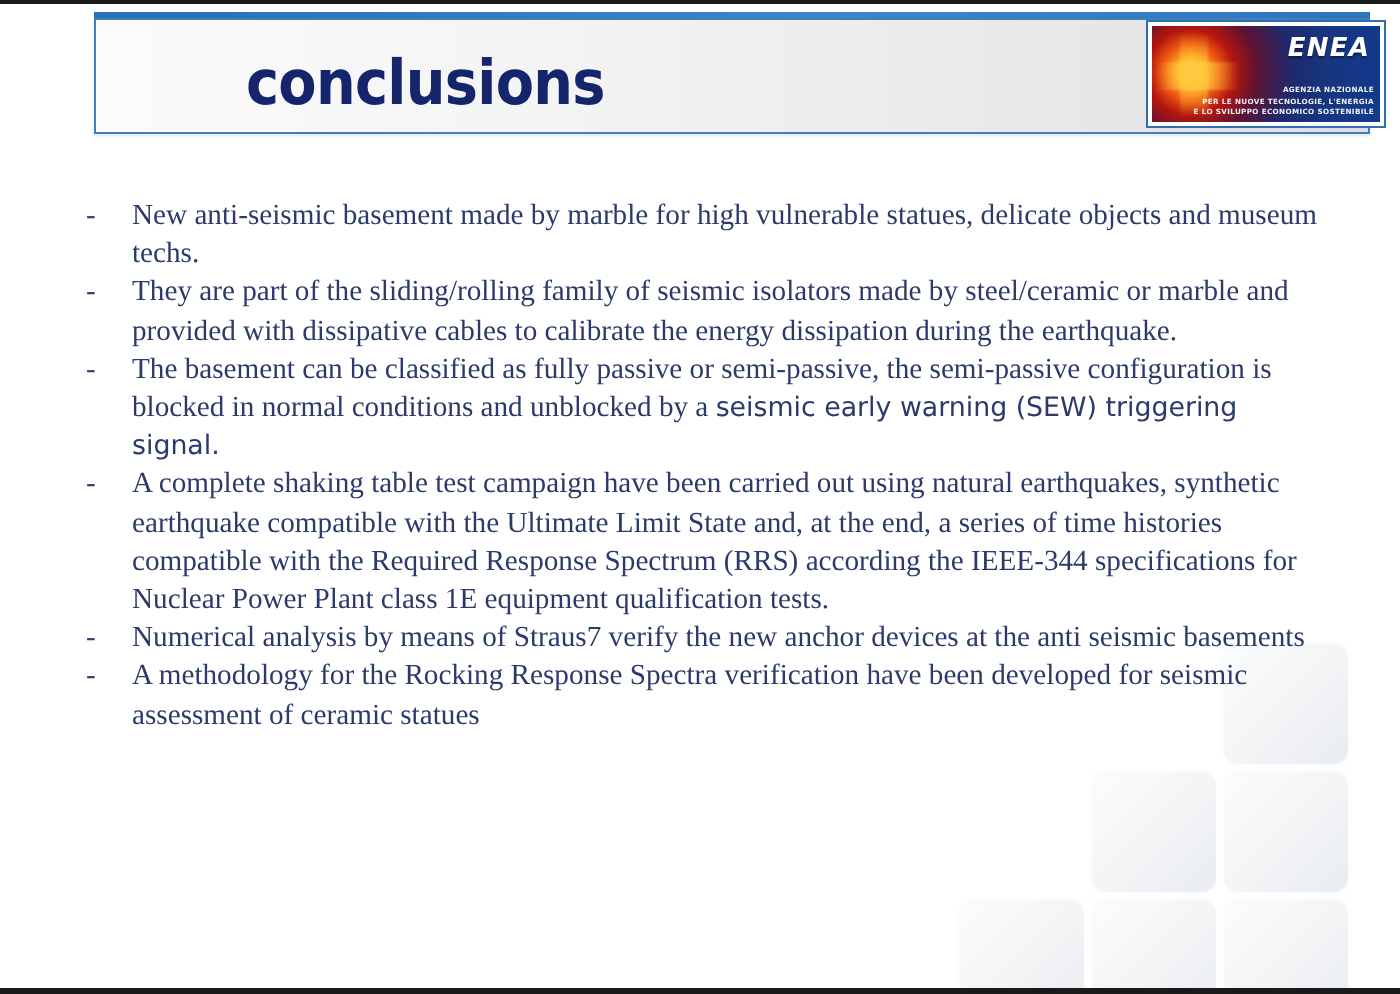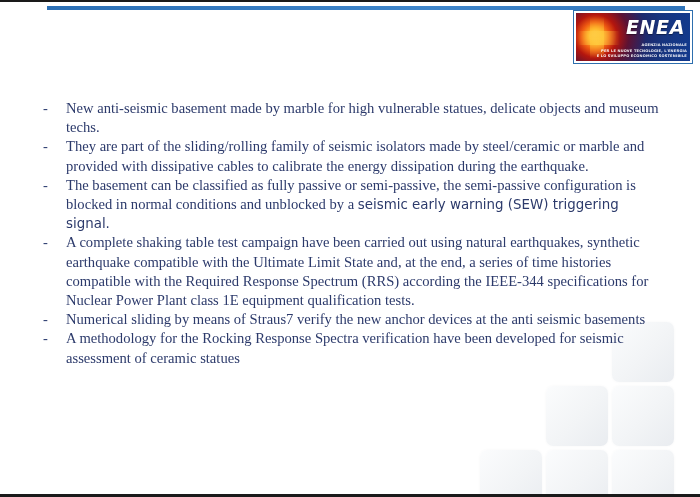--- a/index.html
+++ b/index.html
@@ -102,21 +102,21 @@
     height: 42px;
     background: linear-gradient(to bottom, rgba(255,215,90,0.0) 0%, rgba(255,200,60,0.8) 48%, rgba(200,40,30,0.0) 100%);
   }
   #logo-word {
     position: absolute;
     right: 5px;
     top: 5px;
     font-family: "DejaVu Sans", "Liberation Sans", sans-serif;
     font-weight: bold;
     font-style: italic;
-    font-size: 19px;
+    font-size: 13px;
     letter-spacing: 0.6px;
     color: #ffffff;
     line-height: 1;
     text-shadow: 0 1px 1px rgba(0,0,0,0.4);
   }
   #logo-tagline {
     position: absolute;
     left: 2px;
     right: 3px;
     bottom: 2px;
@@ -176,20 +176,23 @@
   <div class="deco-layer">
     <div class="deco-sq" style="left:142px; top:8px;  width:62px; height:60px;"></div>
     <div class="deco-sq" style="left:76px;  top:72px; width:62px; height:60px;"></div>
     <div class="deco-sq" style="left:142px; top:72px; width:62px; height:60px;"></div>
     <div class="deco-sq" style="left:10px;  top:136px; width:62px; height:60px;"></div>
     <div class="deco-sq" style="left:76px;  top:136px; width:62px; height:60px;"></div>
     <div class="deco-sq" style="left:142px; top:136px; width:62px; height:60px;"></div>
   </div>
 
   <div id="title-accent"></div>
+  <div id="title-bar">
+    <div id="title-text">conclusions</div>
+  </div>
 
   <div id="logo">
     <div class="logo-ray"></div>
     <div class="logo-ray v"></div>
     <div id="logo-word">ENEA</div>
     <div id="logo-tagline">
       <span>AGENZIA NAZIONALE</span>
       <span>PER LE NUOVE TECNOLOGIE, L'ENERGIA</span>
       <span>E LO SVILUPPO ECONOMICO SOSTENIBILE</span>
     </div>
@@ -212,21 +215,21 @@
       <div class="bullet-text"><span>The basement can be classified as fully passive or semi-passive, the semi-passive configuration is  blocked in normal conditions and unblocked by a </span><span class="alt">seismic early warning (SEW) triggering signal.</span></div>
     </div>
 
     <div class="bullet-row">
       <div class="bullet-mark">-</div>
       <div class="bullet-text">A complete shaking table test campaign have been carried out using natural earthquakes, synthetic earthquake compatible with the Ultimate Limit State and, at the end, a series of time histories compatible with the Required Response Spectrum (RRS) according the IEEE-344 specifications for Nuclear Power Plant class 1E equipment qualification tests.</div>
     </div>
 
     <div class="bullet-row">
       <div class="bullet-mark">-</div>
-      <div class="bullet-text">Numerical sliding by means of Straus7 verify the new anchor devices at the anti seismic basements</div>
+      <div class="bullet-text">Numerical analysis by means of Straus7 verify the new anchor devices at the anti seismic basements</div>
     </div>
 
     <div class="bullet-row">
       <div class="bullet-mark">-</div>
       <div class="bullet-text">A methodology for the Rocking Response Spectra verification have been developed for seismic assessment of ceramic statues</div>
     </div>
 
   </div>
 
 </div>

